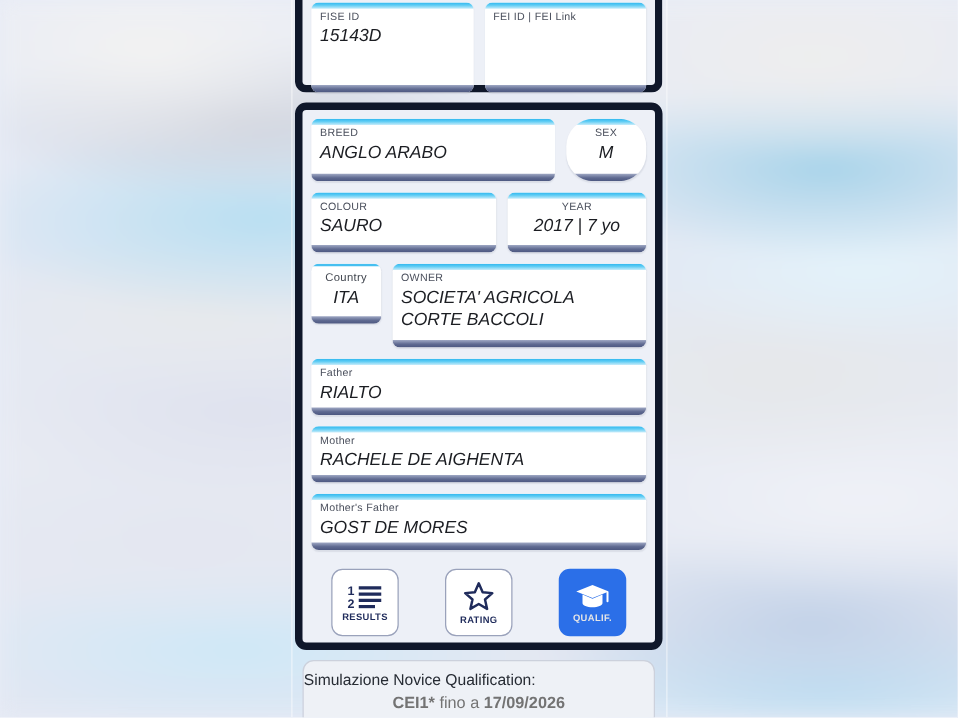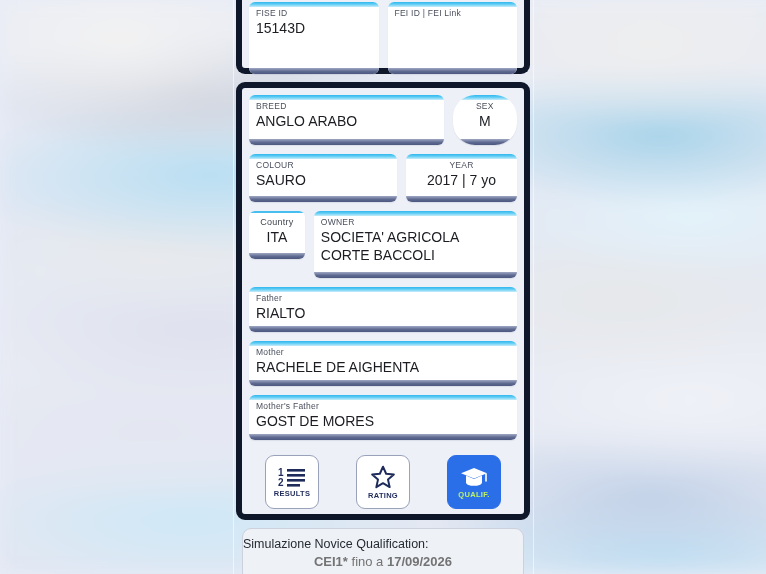--- a/index.html
+++ b/index.html
@@ -145,20 +145,21 @@
     line-height: 11px;
     white-space: nowrap;
   }
   .card .val {
     position: relative;
     z-index: 2;
     font-size: 14px;
     color: #1b1d22;
     line-height: 18px;
     white-space: nowrap;
+    font-style: italic;
   }
   .card .val.wrap { white-space: normal; }
 
   .card.center { text-align: center; }
 
   
   .c-fise    { width: 134px; height: 72px; }
   .c-fei     { width: 134px; height: 72px; }
   .c-breed   { width: 204px; height: 50px; }
   .c-sex     { width: 67px;  height: 50px; border-radius: 22px; }
@@ -188,21 +189,21 @@
     display: flex;
     flex-direction: column;
     align-items: center;
     justify-content: center;
     gap: 2px;
     color: #1f2b5b;
   }
   .btn.primary {
     background: #2b6fe8;
     border-color: #2b6fe8;
-    color: #bef264;
+    color: #e5e5e5;
   }
   .btn .cap {
     font-size: 7.5px;
     font-weight: bold;
     letter-spacing: 0.3px;
   }
   .btn svg { display: block; }
 
   
   .note-l1 {

